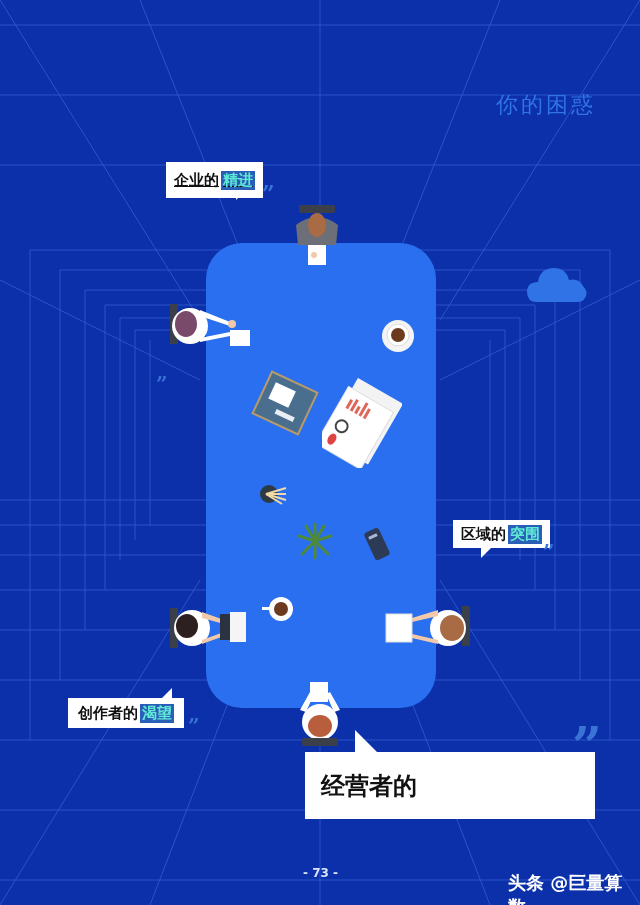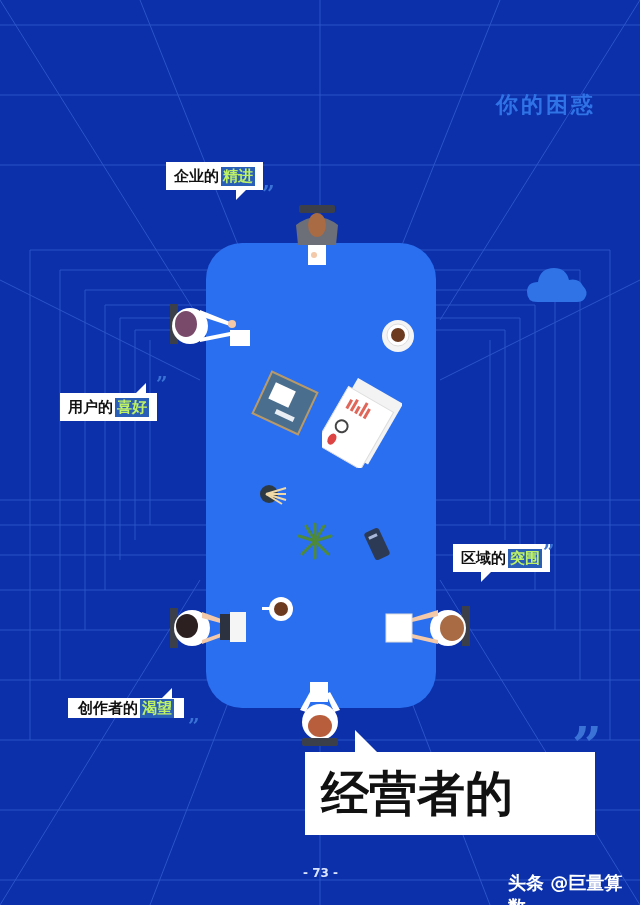--- a/index.html
+++ b/index.html
@@ -1,31 +1,31 @@
 <!DOCTYPE html>
 <html><head>
 <meta charset="utf-8">
 <style>
   html,body{margin:0;padding:0;}
   body{width:640px;height:905px;overflow:hidden;background:#0a2fa8;font-family:"DejaVu Sans","Liberation Sans",sans-serif;}
   .page{position:relative;width:640px;height:905px;background:#0b30aa;overflow:hidden;}
   .grid{position:absolute;left:0;top:0;width:640px;height:905px;}
-  .heading{position:absolute;right:44px;color:#2f73e6;font-weight:bold;letter-spacing:3px;text-align:right;}
+  .heading{position:absolute;right:44px;color:#2f73e6;font-weight:normal;letter-spacing:3px;text-align:right;}
   .h1{top:90px;font-size:22px;}
   .h2{top:140px;font-size:22px;}
   .table{position:absolute;left:206px;top:243px;width:230px;height:465px;background:#2a6ff0;border-radius:36px;}
   .bubble{position:absolute;background:#fff;color:#111;font-weight:bold;white-space:nowrap;display:flex;align-items:center;}
-  .bubble .hl{background:#2a5fb8;color:#bef264;padding:0 2px;margin-left:2px;}
+  .bubble .hl{background:#2a5fb8;color:#5eead4;padding:0 2px;margin-left:2px;}
   .bubble .tail{position:absolute;width:0;height:0;}
   .quote{position:absolute;color:#3a72d6;font-weight:bold;font-family:"DejaVu Serif",serif;}
-  .b1{left:166px;top:162px;height:28px;padding:0 8px;font-size:15px;}
+  .b1{left:166px;top:162px;height:36px;padding:0 8px;font-size:15px;text-decoration:underline;}
   .b2{left:60px;top:393px;height:28px;padding:0 8px;font-size:15px;}
-  .b3{left:453px;top:520px;height:28px;padding:0 8px;font-size:15px;margin-top:24px;}
-  .b4{left:68px;top:698px;height:20px;padding:0 10px;font-size:15px;justify-content:flex-end;}
-  .b5{left:305px;top:752px;height:67px;padding:8px 16px;font-size:48px;width:258px;}
+  .b3{left:453px;top:520px;height:28px;padding:0 8px;font-size:15px;}
+  .b4{left:68px;top:698px;height:30px;padding:0 10px;font-size:15px;justify-content:flex-end;}
+  .b5{left:305px;top:752px;height:67px;padding:0 16px;font-size:24px;width:258px;}
   .page-number{position:absolute;left:303px;top:866px;color:#dbe4ff;font-size:12px;font-weight:bold;}
   .credit{position:absolute;left:508px;top:871px;color:#ffffff;font-size:18px;font-weight:bold;}
   .svgabs{position:absolute;}
 </style>
 </head>
 <body>
 
 <div class="page">
 
   <svg class="grid" viewBox="0 0 640 905">
@@ -186,25 +186,20 @@
       <rect x="12" y="58" width="36" height="8" rx="2" fill="#3b3f4a"></rect>
   </svg>
 
   <div class="bubble b1">
     <span>企业的</span>
       <span class="hl">精进</span>
     <span class="tail" style="left:70px;top:28px;border-left:10px solid #fff;border-bottom:10px solid transparent;"></span>
   </div>
   <div class="quote" style="left:262px;top:180px;font-size:22px;">”</div>
 
-  <div class="bubble b2">
-    <span>用户的</span>
-      <span class="hl">喜好</span>
-    <span class="tail" style="left:76px;top:-10px;border-left:10px solid transparent;border-bottom:10px solid #fff;"></span>
-  </div>
   <div class="quote" style="left:156px;top:372px;font-size:20px;">”</div>
 
   <div class="bubble b3">
     <span>区域的</span>
       <span class="hl">突围</span>
     <span class="tail" style="left:28px;top:28px;border-left:10px solid #fff;border-bottom:10px solid transparent;"></span>
   </div>
   <div class="quote" style="left:543px;top:540px;font-size:20px;">”</div>
 
   <div class="bubble b4">

